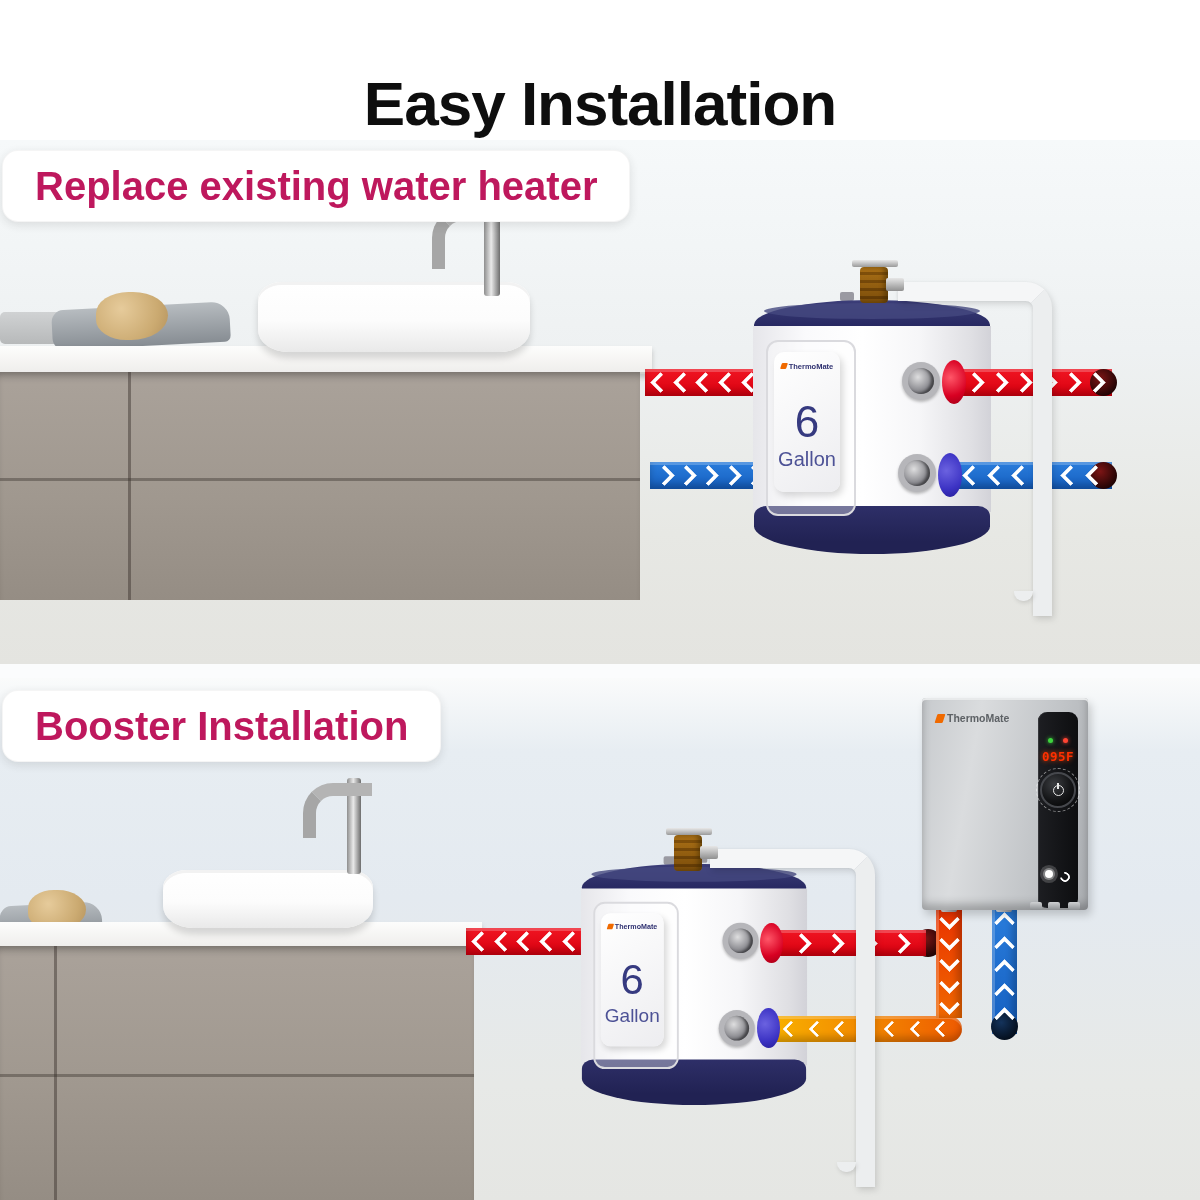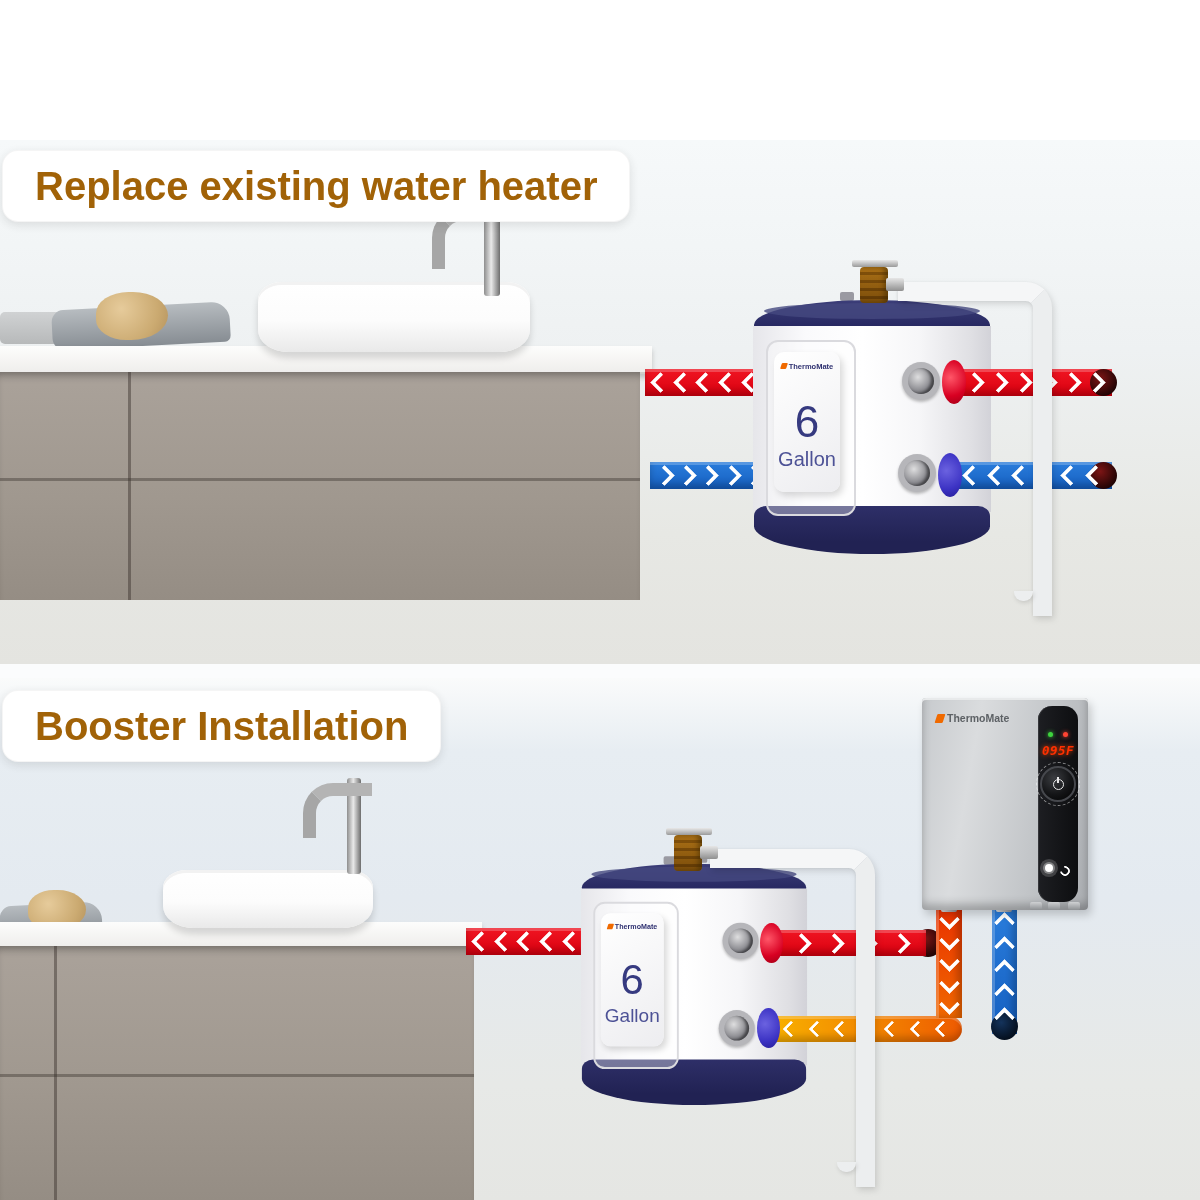--- a/index.html
+++ b/index.html
@@ -12,21 +12,21 @@
   .panel{position:absolute;left:0;width:1200px;overflow:hidden;}
   .panel-1{top:140px;height:524px;
     background:linear-gradient(180deg,#f6f9fa 0%,#eef1f2 40%,#e7e8e4 75%,#e4e4e0 100%);}
   .panel-2{top:678px;height:522px;
     background:linear-gradient(180deg,#fafbfb 0%,#e7edf2 14%,#e4eaf0 42%,#e7e9e7 78%,#e5e6e3 100%);}
   .divider{position:absolute;top:664px;left:0;width:1200px;height:14px;background:#fbfcfd;}
   
   .pill{position:absolute;left:2px;height:70px;display:inline-flex;align-items:center;
     padding:0 32px;background:#ffffff;border-radius:16px;
     box-shadow:0 3px 10px rgba(40,40,40,.12);border:1px solid rgba(0,0,0,.04);
-    font-size:40px;font-weight:600;color:#a16207;z-index:30;white-space:nowrap;}
+    font-size:40px;font-weight:600;color:#be185d;z-index:30;white-space:nowrap;}
   .pill-1{top:10px;} .pill-2{top:12px;justify-content:center;}
   
   .counter{position:absolute;background:linear-gradient(180deg,#fdfdfc,#efeeec);
     border-bottom:2px solid #cfccc7;box-shadow:0 4px 5px rgba(60,55,50,.25);z-index:1;}
   .cabinet{position:absolute;background:linear-gradient(180deg,#aaa29a 0%,#a0988f 55%,#958d84 100%);
     box-shadow:inset 0 8px 10px -6px rgba(0,0,0,.4);z-index:1;}
   .seam-v{position:absolute;top:0;width:3px;height:100%;background:rgba(55,47,42,.45);}
   .seam-h{position:absolute;left:0;width:100%;height:3px;background:rgba(55,47,42,.4);}
   .sink{position:absolute;background:linear-gradient(180deg,#ffffff 0%,#fcfcfc 55%,#e9e9e9 100%);
     border-radius:24px 24px 30px 30px/18px 18px 22px 22px;
@@ -105,22 +105,22 @@
   .ring-red{background:radial-gradient(circle at 35% 40%,#ff5668,#d80022 60%,#a00016);}
   .ring-blue{background:radial-gradient(circle at 35% 40%,#6b62e0,#3c33c4 60%,#241c96);}
   
   .heater{position:absolute;left:922px;top:20px;width:166px;height:212px;z-index:6;border-radius:4px;
     background:linear-gradient(100deg,#c7cacd 0%,#dadcde 30%,#c2c5c8 68%,#abaeb2 100%);
     box-shadow:inset 0 2px 0 #e8eaeb,inset 0 -6px 8px rgba(0,0,0,.25),3px 5px 9px rgba(0,0,0,.18);}
   .heater .logo{position:absolute;left:14px;top:14px;display:flex;align-items:center;
     font-size:10.5px;font-weight:700;color:#5d6165;}
   .heater .logo i{display:inline-block;width:8px;height:9px;background:#f06a00;
     transform:skewX(-18deg);border-radius:1px;margin-right:3px;}
-  .heater .strip{position:absolute;left:116px;top:8px;width:40px;height:196px;border-radius:14px;
-    background:linear-gradient(90deg,#1d1e22,#0d0e10);box-shadow:inset 1px 0 0 #35363a;font-style:italic;}
+  .heater .strip{position:absolute;left:116px;top:14px;width:40px;height:196px;border-radius:9px;
+    background:linear-gradient(90deg,#1d1e22,#0d0e10);box-shadow:inset 1px 0 0 #35363a;}
   .heater .leds{position:absolute;left:0;top:26px;width:100%;display:flex;justify-content:space-evenly;}
   .heater .led{width:5px;height:5px;border-radius:50%;}
   .led-green{background:#3ed43e;box-shadow:0 0 4px #3ed43e;}
   .led-red{background:#ff4433;box-shadow:0 0 4px #ff4433;}
   .heater .seg{position:absolute;left:0;top:37px;width:100%;text-align:center;
     font-family:"DejaVu Sans Mono",monospace;font-weight:700;font-size:12.5px;letter-spacing:.5px;
     color:#ff3000;text-shadow:0 0 5px rgba(255,70,0,.9);}
   .heater .knob{position:absolute;left:2px;top:60px;width:36px;height:36px;border-radius:50%;
     background:radial-gradient(circle at 38% 32%,#3b3d41,#141517 55%,#000 100%);
     border:2px solid #46484d;box-sizing:border-box;}
@@ -134,20 +134,21 @@
   .heater .arc{position:absolute;left:22px;top:160px;width:10px;height:10px;border:2px solid #fff;
     border-radius:50%;border-left-color:transparent;transform:rotate(35deg);box-sizing:border-box;}
   .heater .ko{position:absolute;top:204px;width:12px;height:8px;border-radius:2px;
     background:linear-gradient(#cfd1d3,#8d9093);}
 </style>
 </head>
 <body>
 
 <div class="stage">
 
+  <h1 class="main-title">Easy Installation</h1>
 
   <div class="panel panel-1">
     <div class="pill pill-1">
       <span>Replace existing water heater</span>
     </div>
 
     <div class="soap" style="left:0;top:172px;width:70px;height:32px;"></div>
     <div class="towel" style="left:52px;top:166px;width:178px;height:40px;"></div>
     <div class="sponge" style="left:96px;top:152px;width:72px;height:48px;"></div>
     <div class="counter" style="left:0;top:206px;width:652px;height:26px;"></div>

